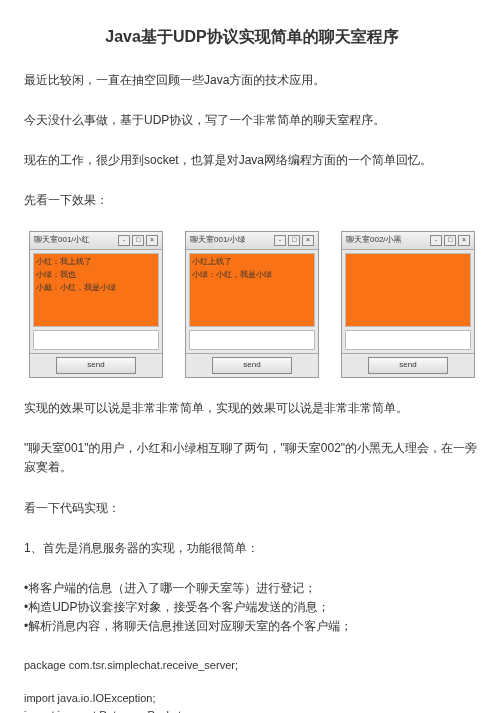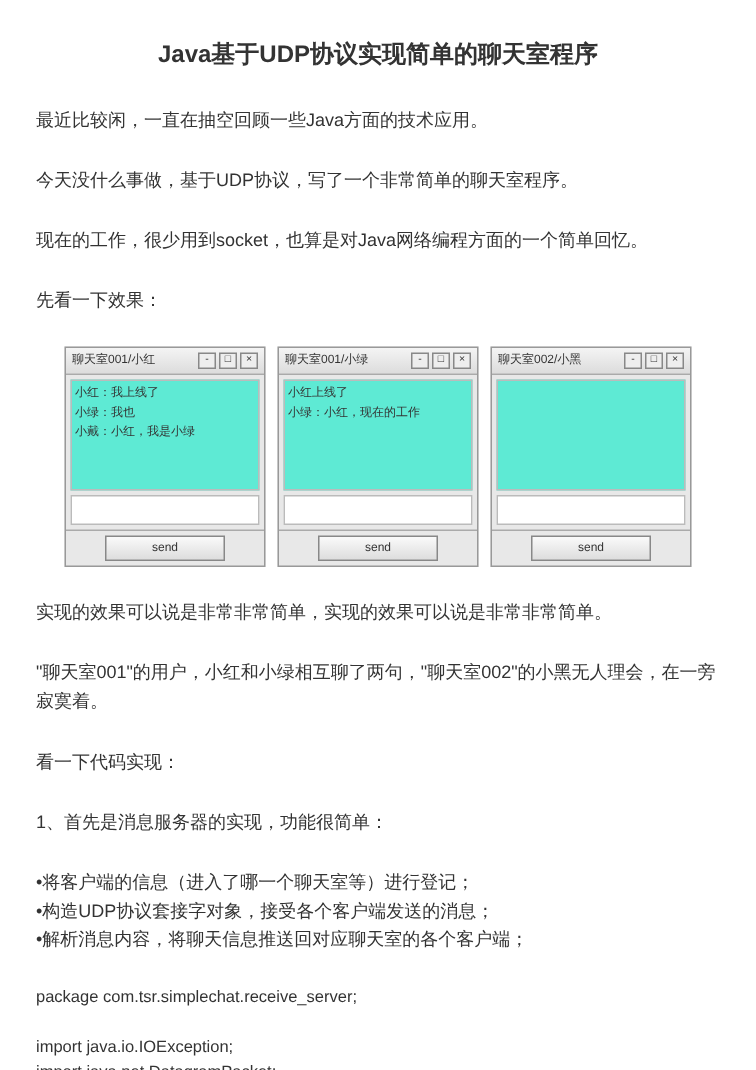--- a/index.html
+++ b/index.html
@@ -1,23 +1,23 @@
 <!DOCTYPE html>
 <html><head>
 <meta charset="utf-8">
 <style>
 body{font-family:"Microsoft YaHei",SimSun,Arial,sans-serif;font-size:12px;color:#333;margin:0;padding:20px 24px;width:504px;box-sizing:border-box;line-height:1.6}
 h1{font-size:16px;font-weight:bold;text-align:center;margin:4px 0 14px}
 p{margin:21px 0}
-.imgrow{display:flex;justify-content:center;gap:8px;margin:14px 0 18px}
+.imgrow{display:flex;justify-content:center;gap:22px;margin:14px 0 18px}
 .win{width:132px;border:1px solid #999;background:#e8e8e8;font-size:8px}
 .tbar{display:flex;align-items:center;padding:2px 4px;background:linear-gradient(#f4f4f4,#dcdcdc);border-bottom:1px solid #aaa}
 .tbar .ttl{flex:1;color:#333}
 .tbar .wbtn{width:10px;height:9px;border:1px solid #888;background:#eee;margin-left:2px;font-size:7px;line-height:7px;text-align:center}
-.chat{height:68px;background:#5eead4;border:1px solid #bbb;margin:3px;padding:2px;font-size:8px;color:#333;overflow:hidden}
+.chat{height:68px;background:#f97316;border:1px solid #bbb;margin:3px;padding:2px;font-size:8px;color:#333;overflow:hidden}
 .input{height:18px;background:#fff;border:1px solid #bbb;margin:0 3px 3px}
 .sbar{text-align:center;padding:3px;border-top:1px solid #aaa}
 .sbtn{display:inline-block;width:50px;border:1px solid #888;background:linear-gradient(#fafafa,#ddd);font-size:8px;padding:1px 14px}
 pre{font-family:"Microsoft YaHei",SimSun,Arial,sans-serif;font-size:11px;margin:6px 0;white-space:pre-wrap;line-height:1.5}
 </style>
 </head>
 <body>
 
 <h1>Java基于UDP协议实现简单的聊天室程序</h1>
 
@@ -44,21 +44,21 @@
   </div>
   <div class="win">
     <div class="tbar">
         <span class="ttl">聊天室001/小绿</span>
         <span class="wbtn">-</span>
         <span class="wbtn">□</span>
         <span class="wbtn">×</span>
       </div>
     <div class="chat">
         <div>小红上线了</div>
-        <div>小绿：小红，现在的工作</div>
+        <div>小绿：小红，我是小绿</div>
       </div>
     <div class="input"></div>
     <div class="sbar"><span class="sbtn">send</span></div>
   </div>
   <div class="win">
     <div class="tbar">
         <span class="ttl">聊天室002/小黑</span>
         <span class="wbtn">-</span>
         <span class="wbtn">□</span>
         <span class="wbtn">×</span>

